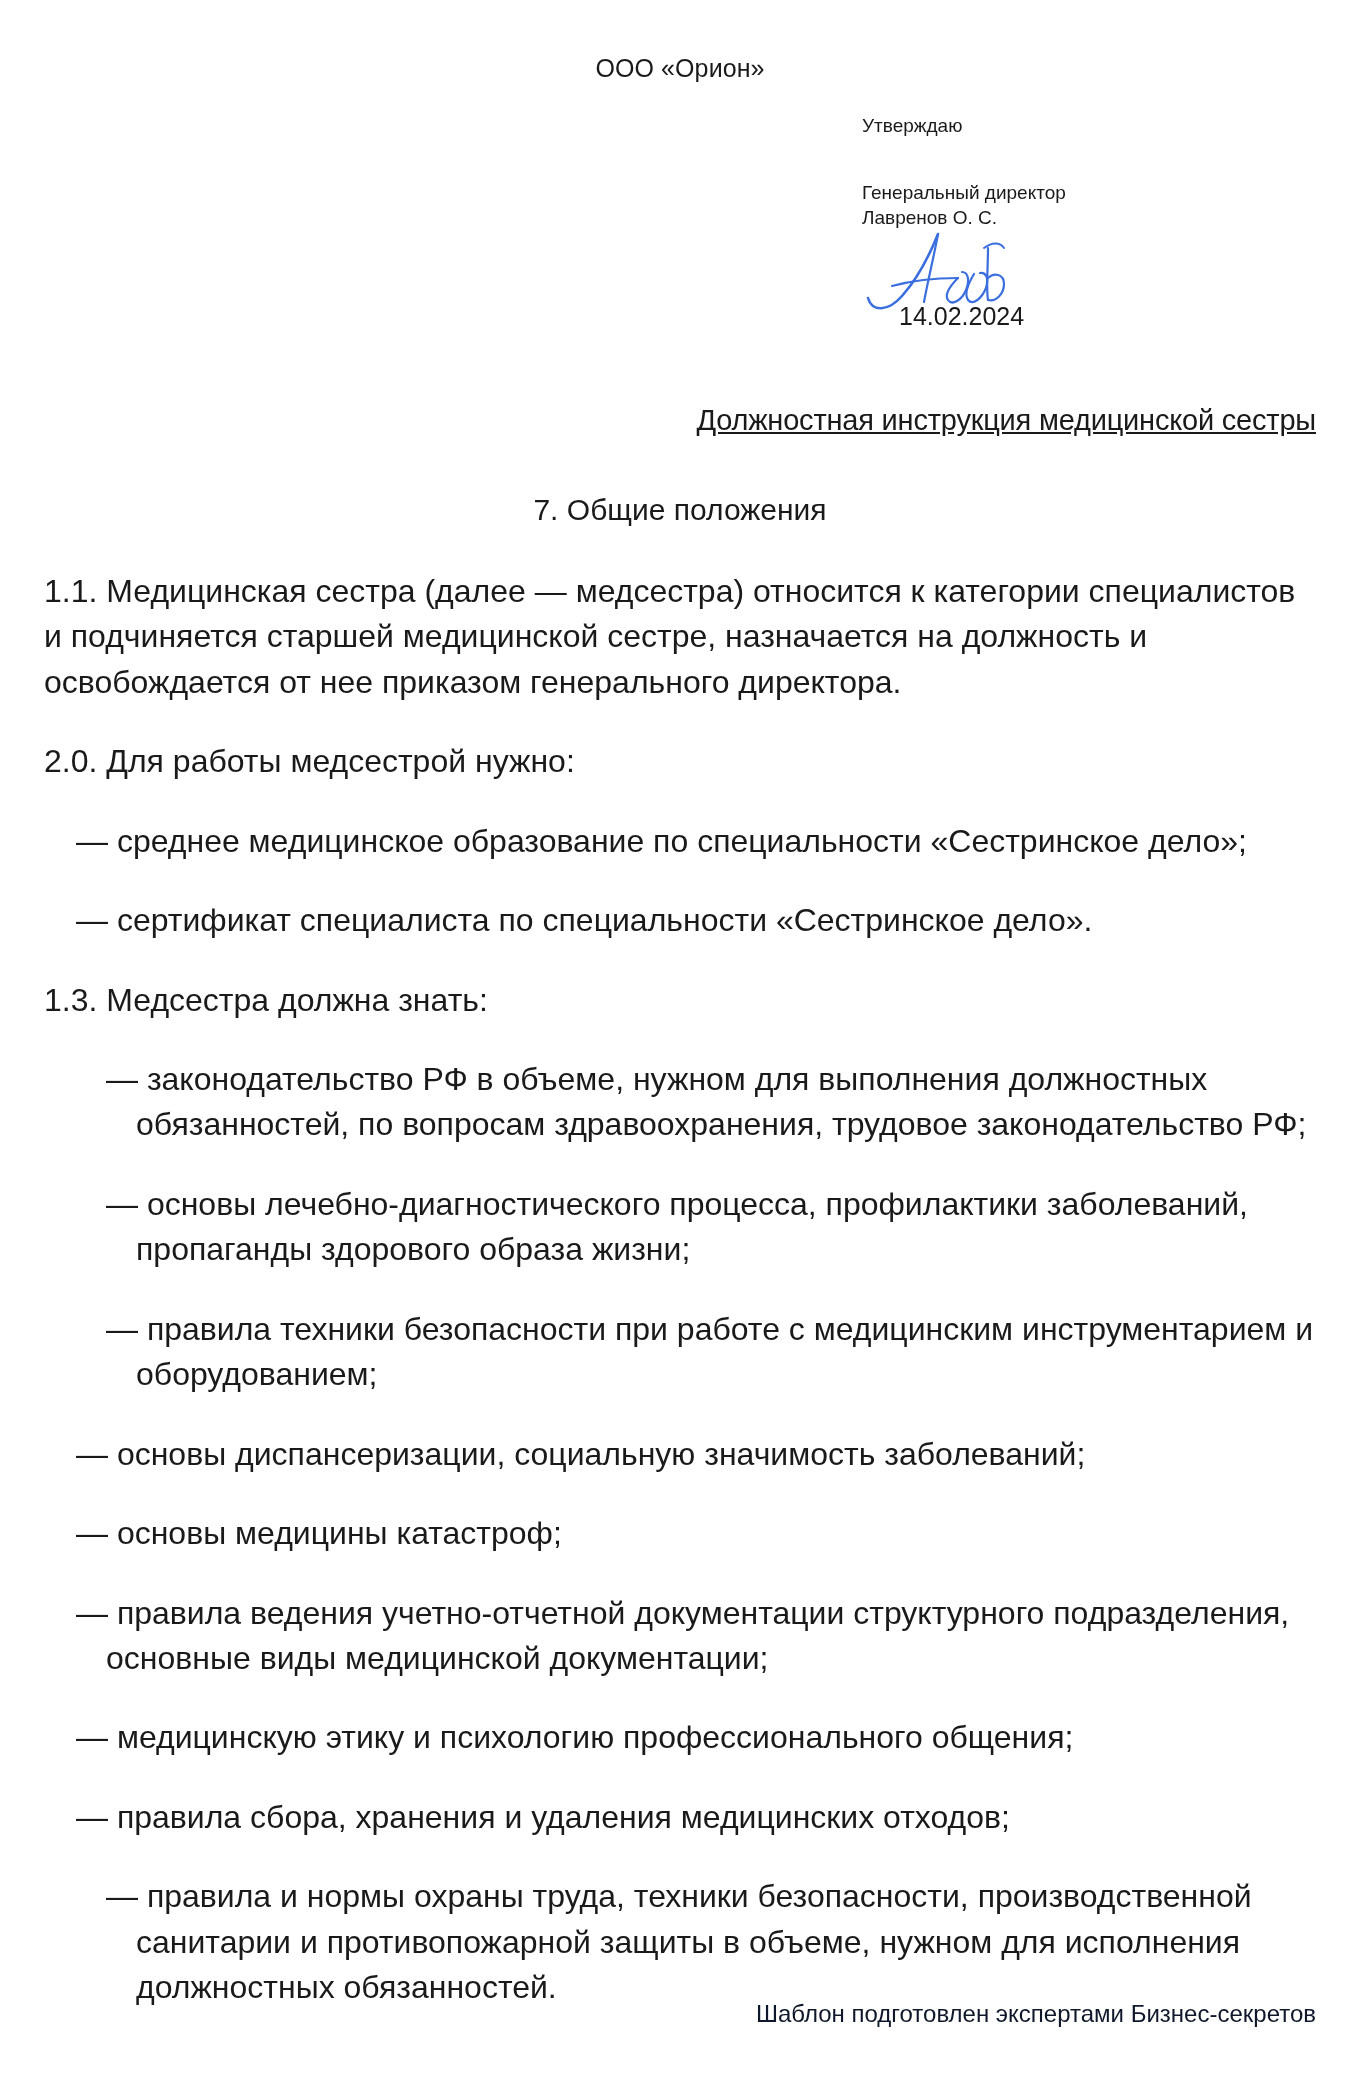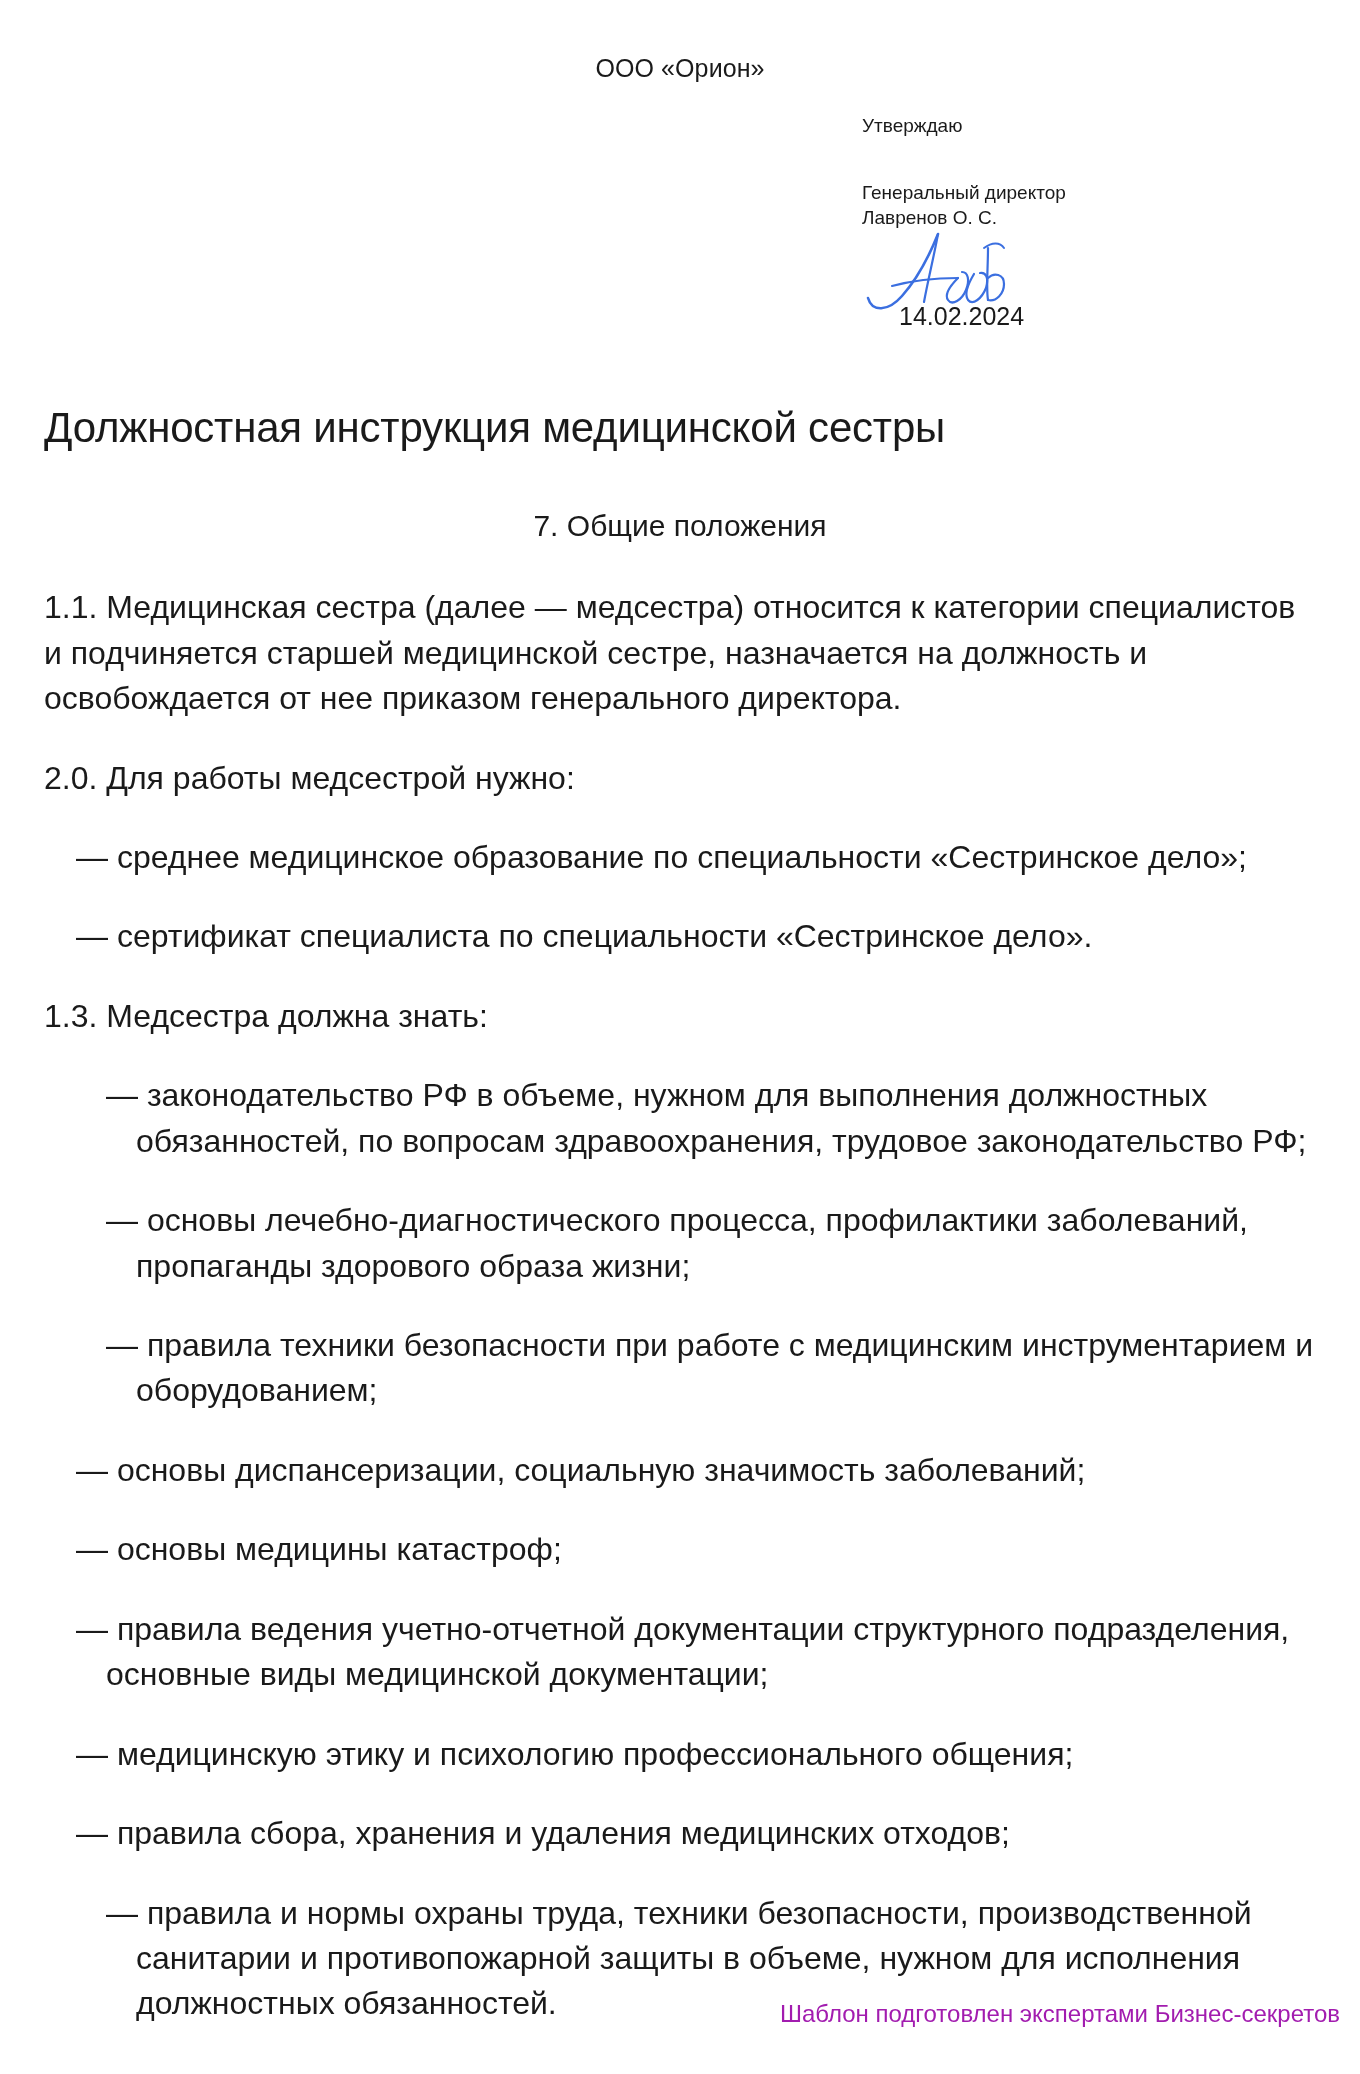--- a/index.html
+++ b/index.html
@@ -58,26 +58,27 @@
   .sign-date {
     position: absolute;
     left: 855px;
     top: 70px;
     font-size: 25px;
     white-space: nowrap;
   }
 
   
   .doc-title {
-    text-align: left;
-    font-size: 42px;
+    text-align: right;
+    font-size: 29px;
     font-weight: 400;
     line-height: 1.25;
     margin: 66px 0 0 0;
     letter-spacing: -0.2px;
+    text-decoration: underline;
   }
   .section-title {
     text-align: center;
     font-size: 30px;
     font-weight: 400;
     line-height: 1.3;
     margin: 52px 0 0 0;
   }
 
   
@@ -107,23 +108,23 @@
     text-indent: -30px;
   }
 
   
   .footer {
     position: absolute;
     left: 0;
     right: 0;
     bottom: 46px;
     text-align: right;
-    padding-right: 20px;
+    padding-right: 44px;
     font-size: 24px;
-    color: #a21caf;
+    color: #0f172a;
   }
 </style>
 </head>
 <body>
 
 <div class="page">
 
   <div class="org-line">ООО «Орион»</div>
 
   <div class="approve-block">

